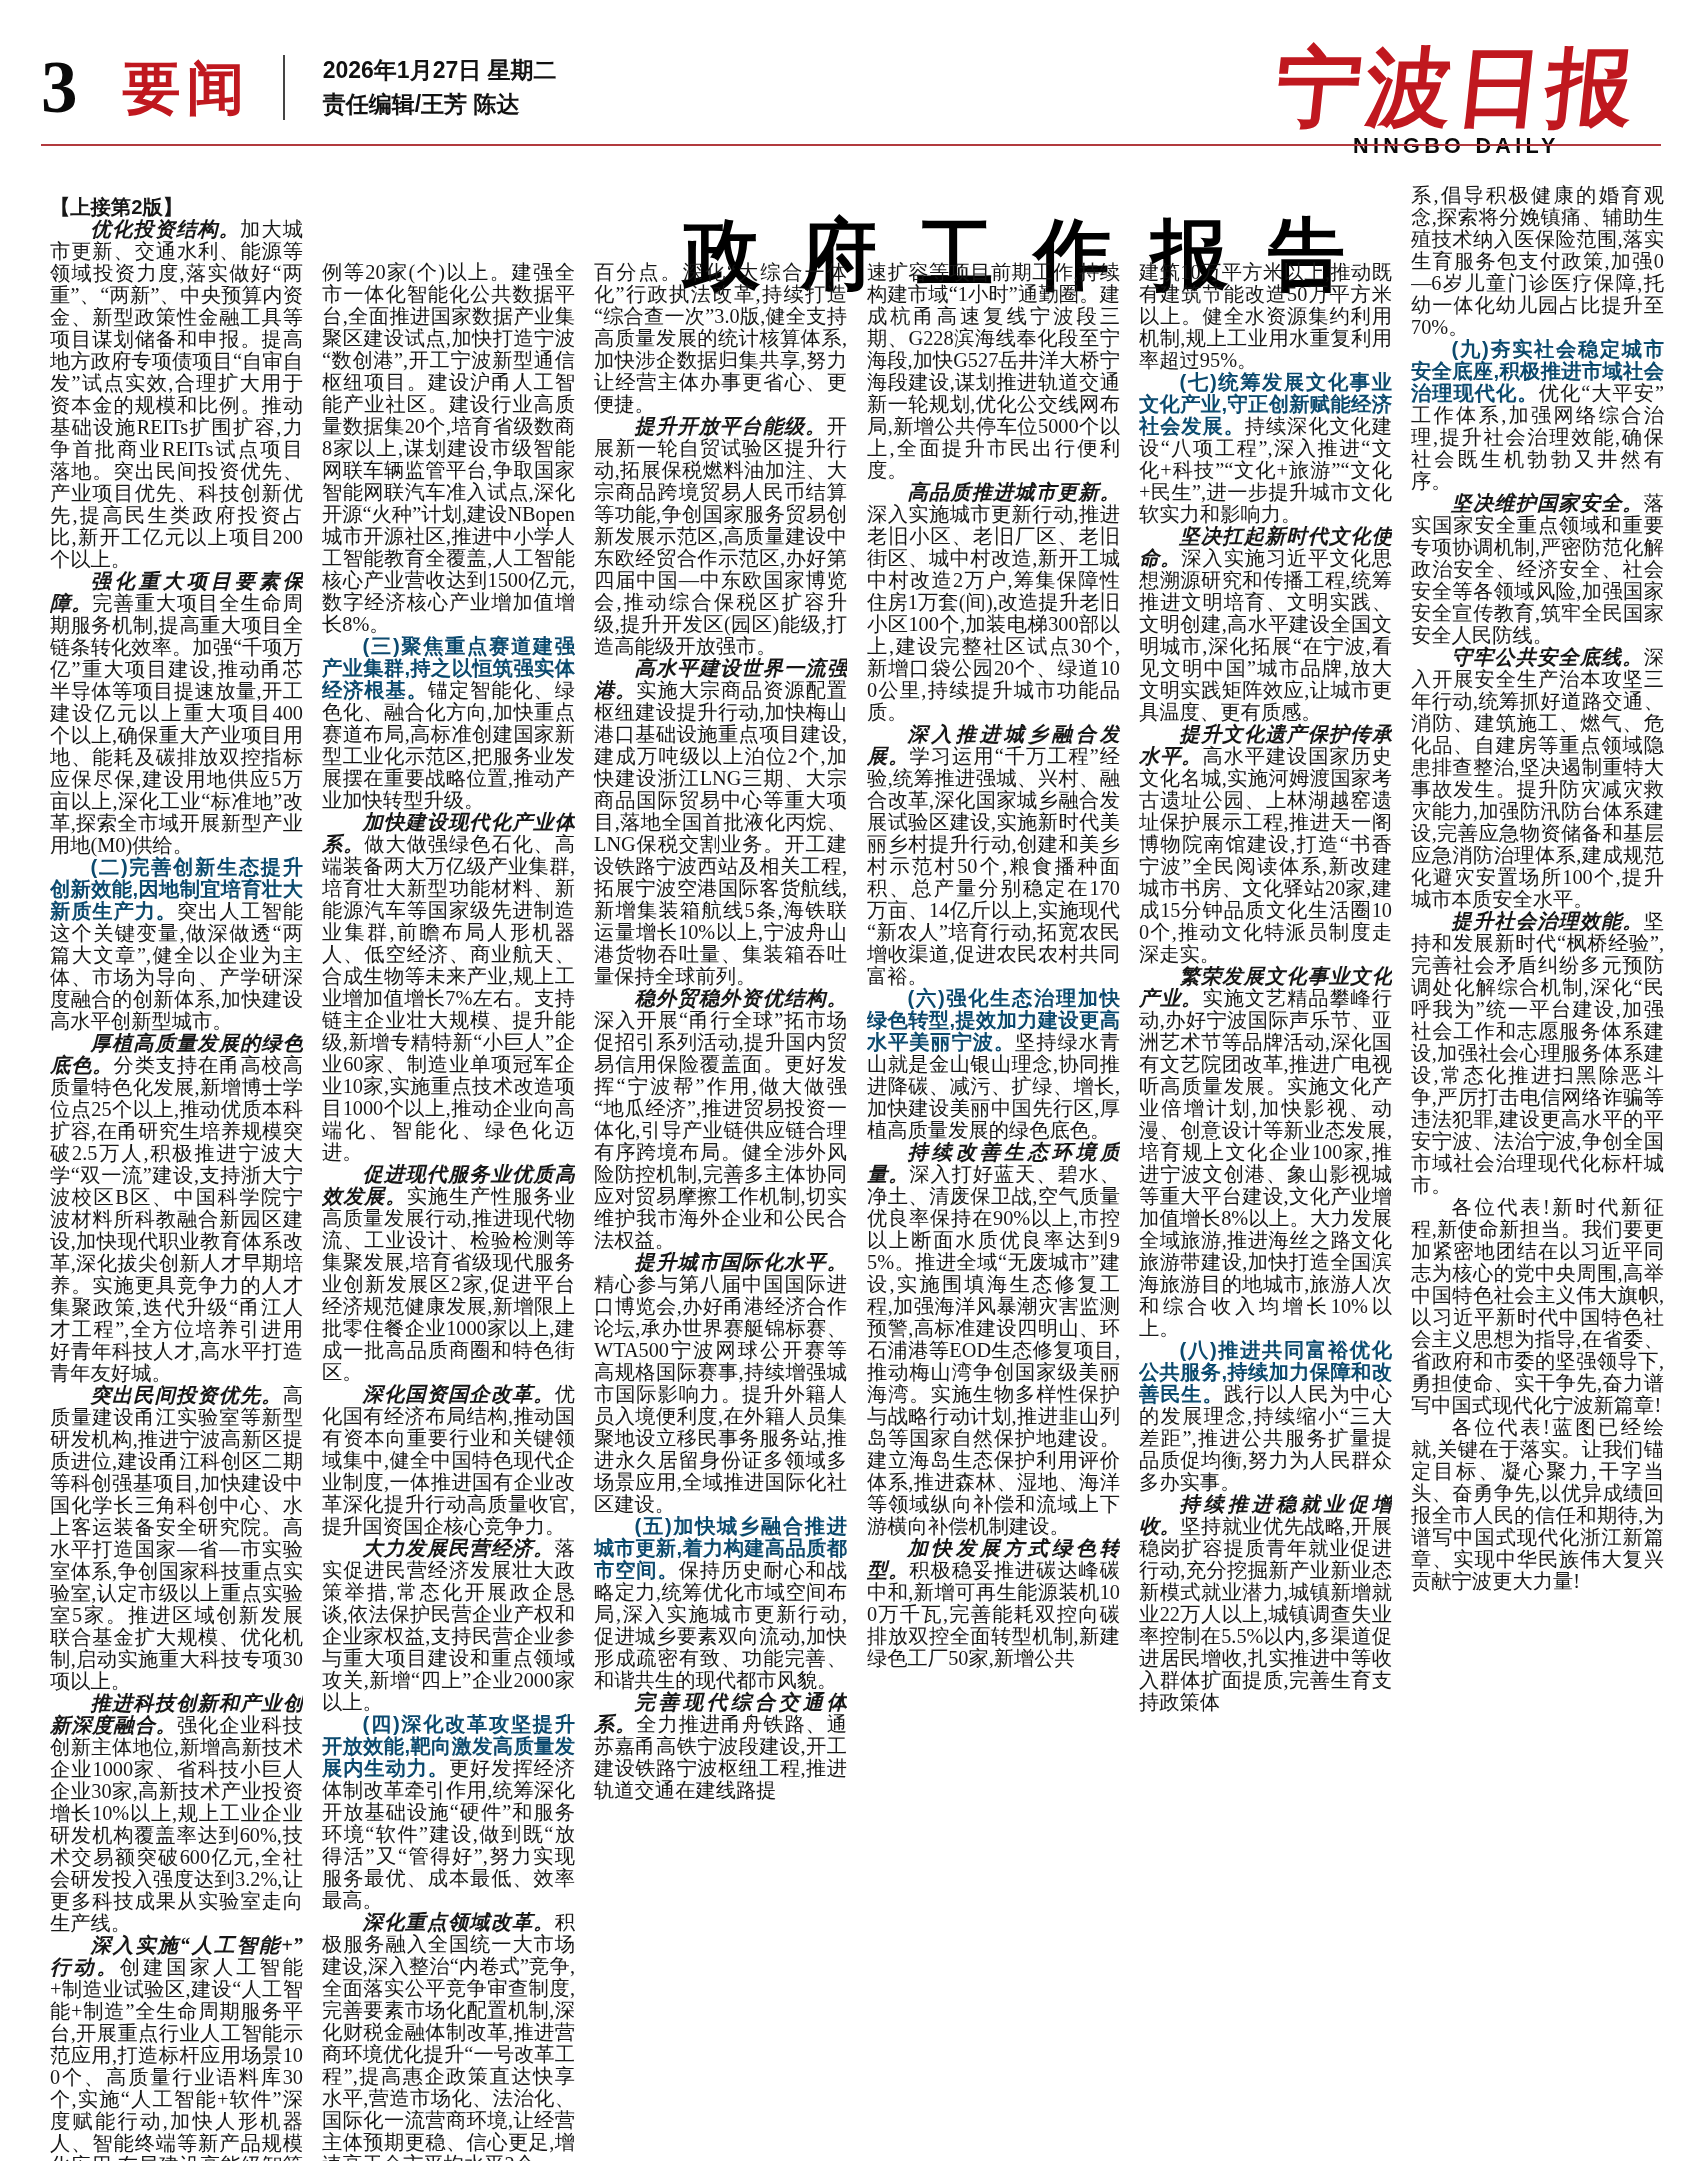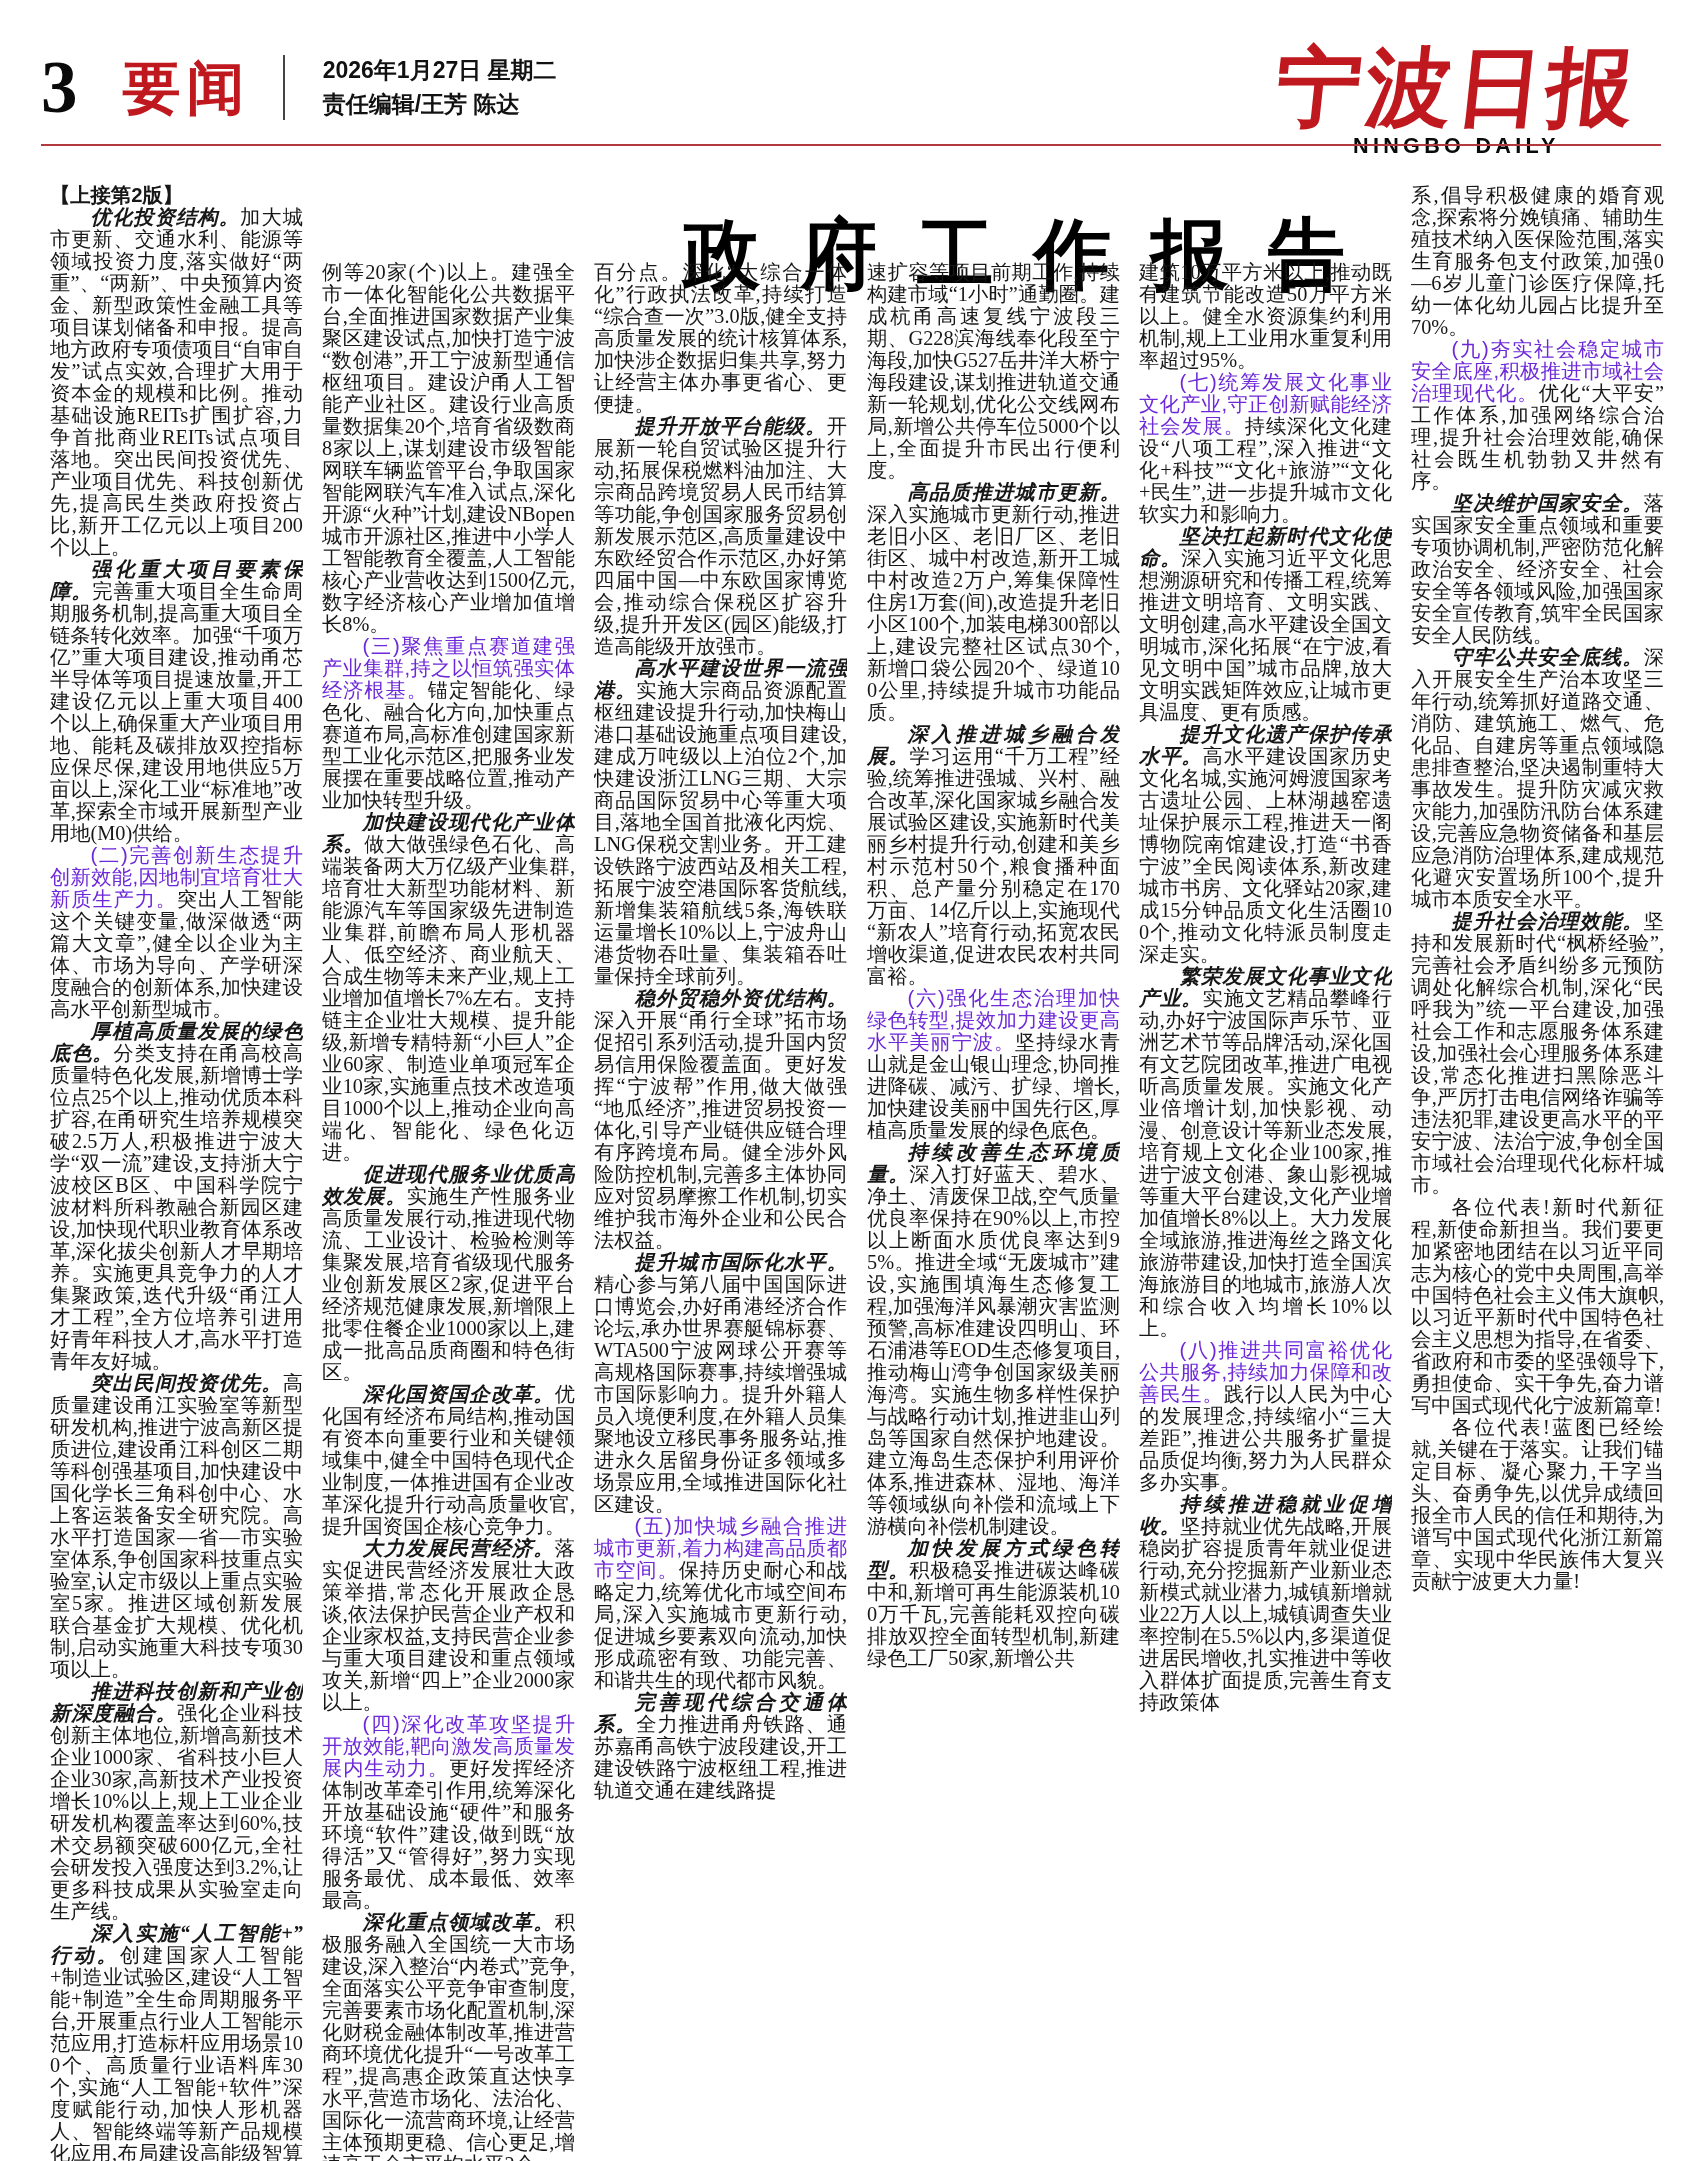--- a/index.html
+++ b/index.html
@@ -24,22 +24,22 @@
   .hdr-rule{position:absolute;top:144px;left:41px;right:41px;height:2.2px;background:#b23a3e;}
   
   .headline{position:absolute;top:152px;left:322px;width:1063px;text-align:right;
             font-family:"Liberation Sans","DejaVu Sans",sans-serif;font-size:77px;font-weight:900;
             color:#000;letter-spacing:40px;padding-left:40px;box-sizing:border-box;white-space:nowrap;}
   
   .col{position:absolute;width:253px;overflow:hidden;font-size:20.3px;line-height:22px;
        text-align:justify;color:#171717;}
   .col p{margin:0;text-indent:2em;word-break:break-all;}
   .col p.cont{text-indent:0;}
-  .col p.note{text-indent:0;font-family:"Liberation Sans","DejaVu Sans",sans-serif;font-weight:900;}
-  .head{font-family:"Liberation Sans","DejaVu Sans",sans-serif;font-weight:400;color:#6d28d9;}
+  .col p.note{text-indent:0;font-family:"Liberation Sans","DejaVu Sans",sans-serif;font-weight:900;margin-top:12px;}
+  .head{font-family:"Liberation Sans","DejaVu Sans",sans-serif;font-weight:700;color:#0c4a6e;}
   .lead{font-weight:bold;font-style:italic;}
   .col-0,.col-5{top:184px;height:2434px;}
   .col-1,.col-2,.col-3,.col-4{top:261px;height:2357px;}
   .col-0{left:50px;}.col-1{left:322px;}.col-2{left:594px;}
   .col-3{left:867px;}.col-4{left:1139px;}.col-5{left:1411px;}
 </style>
 </head>
 <body>
 
 <div class="page" style="--accent: #c0181f;">

